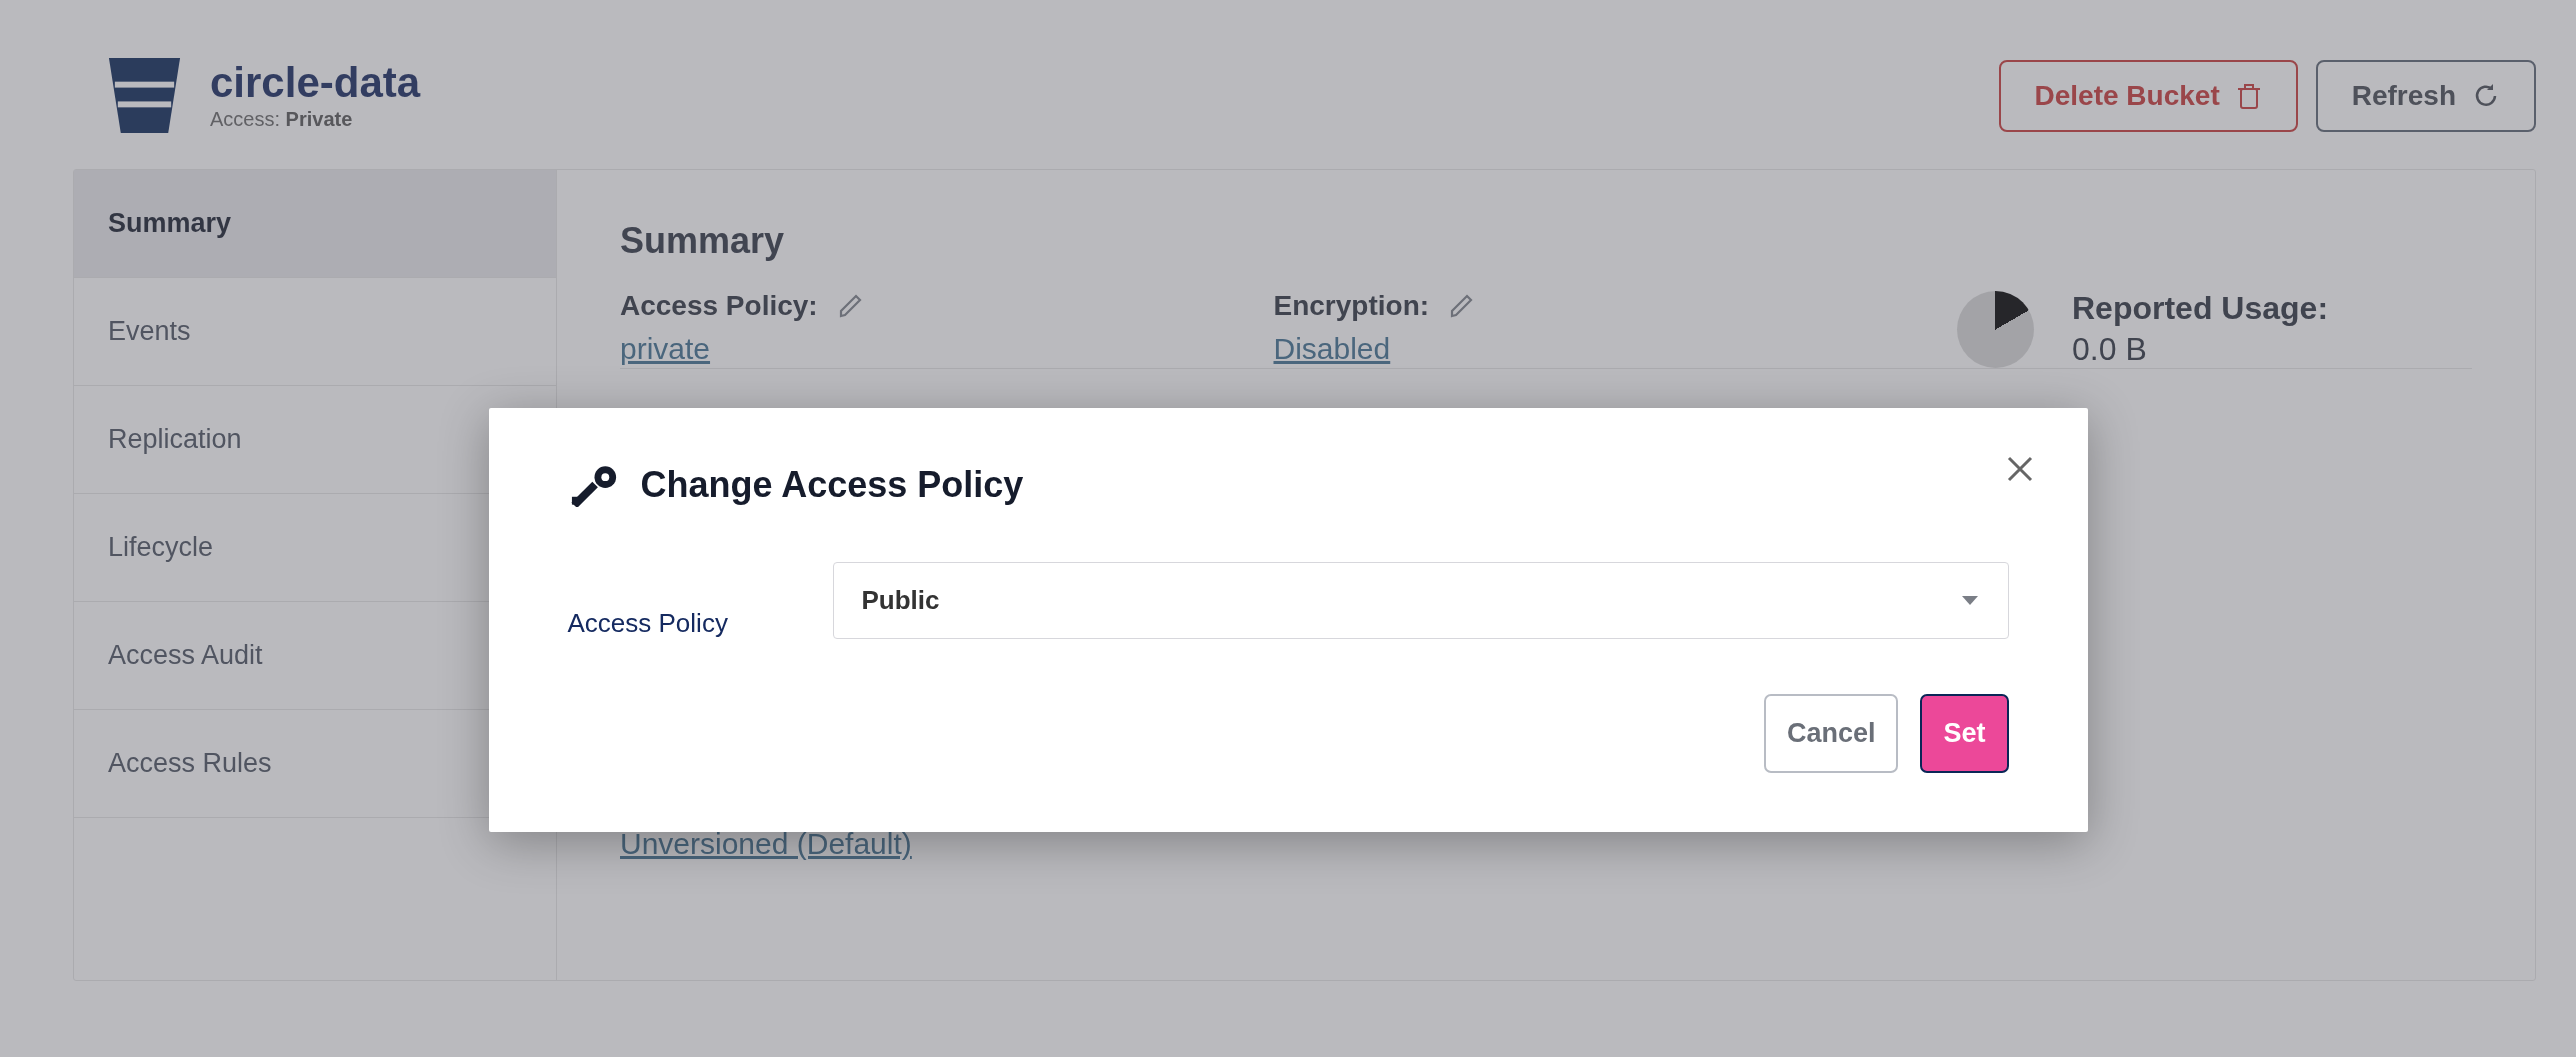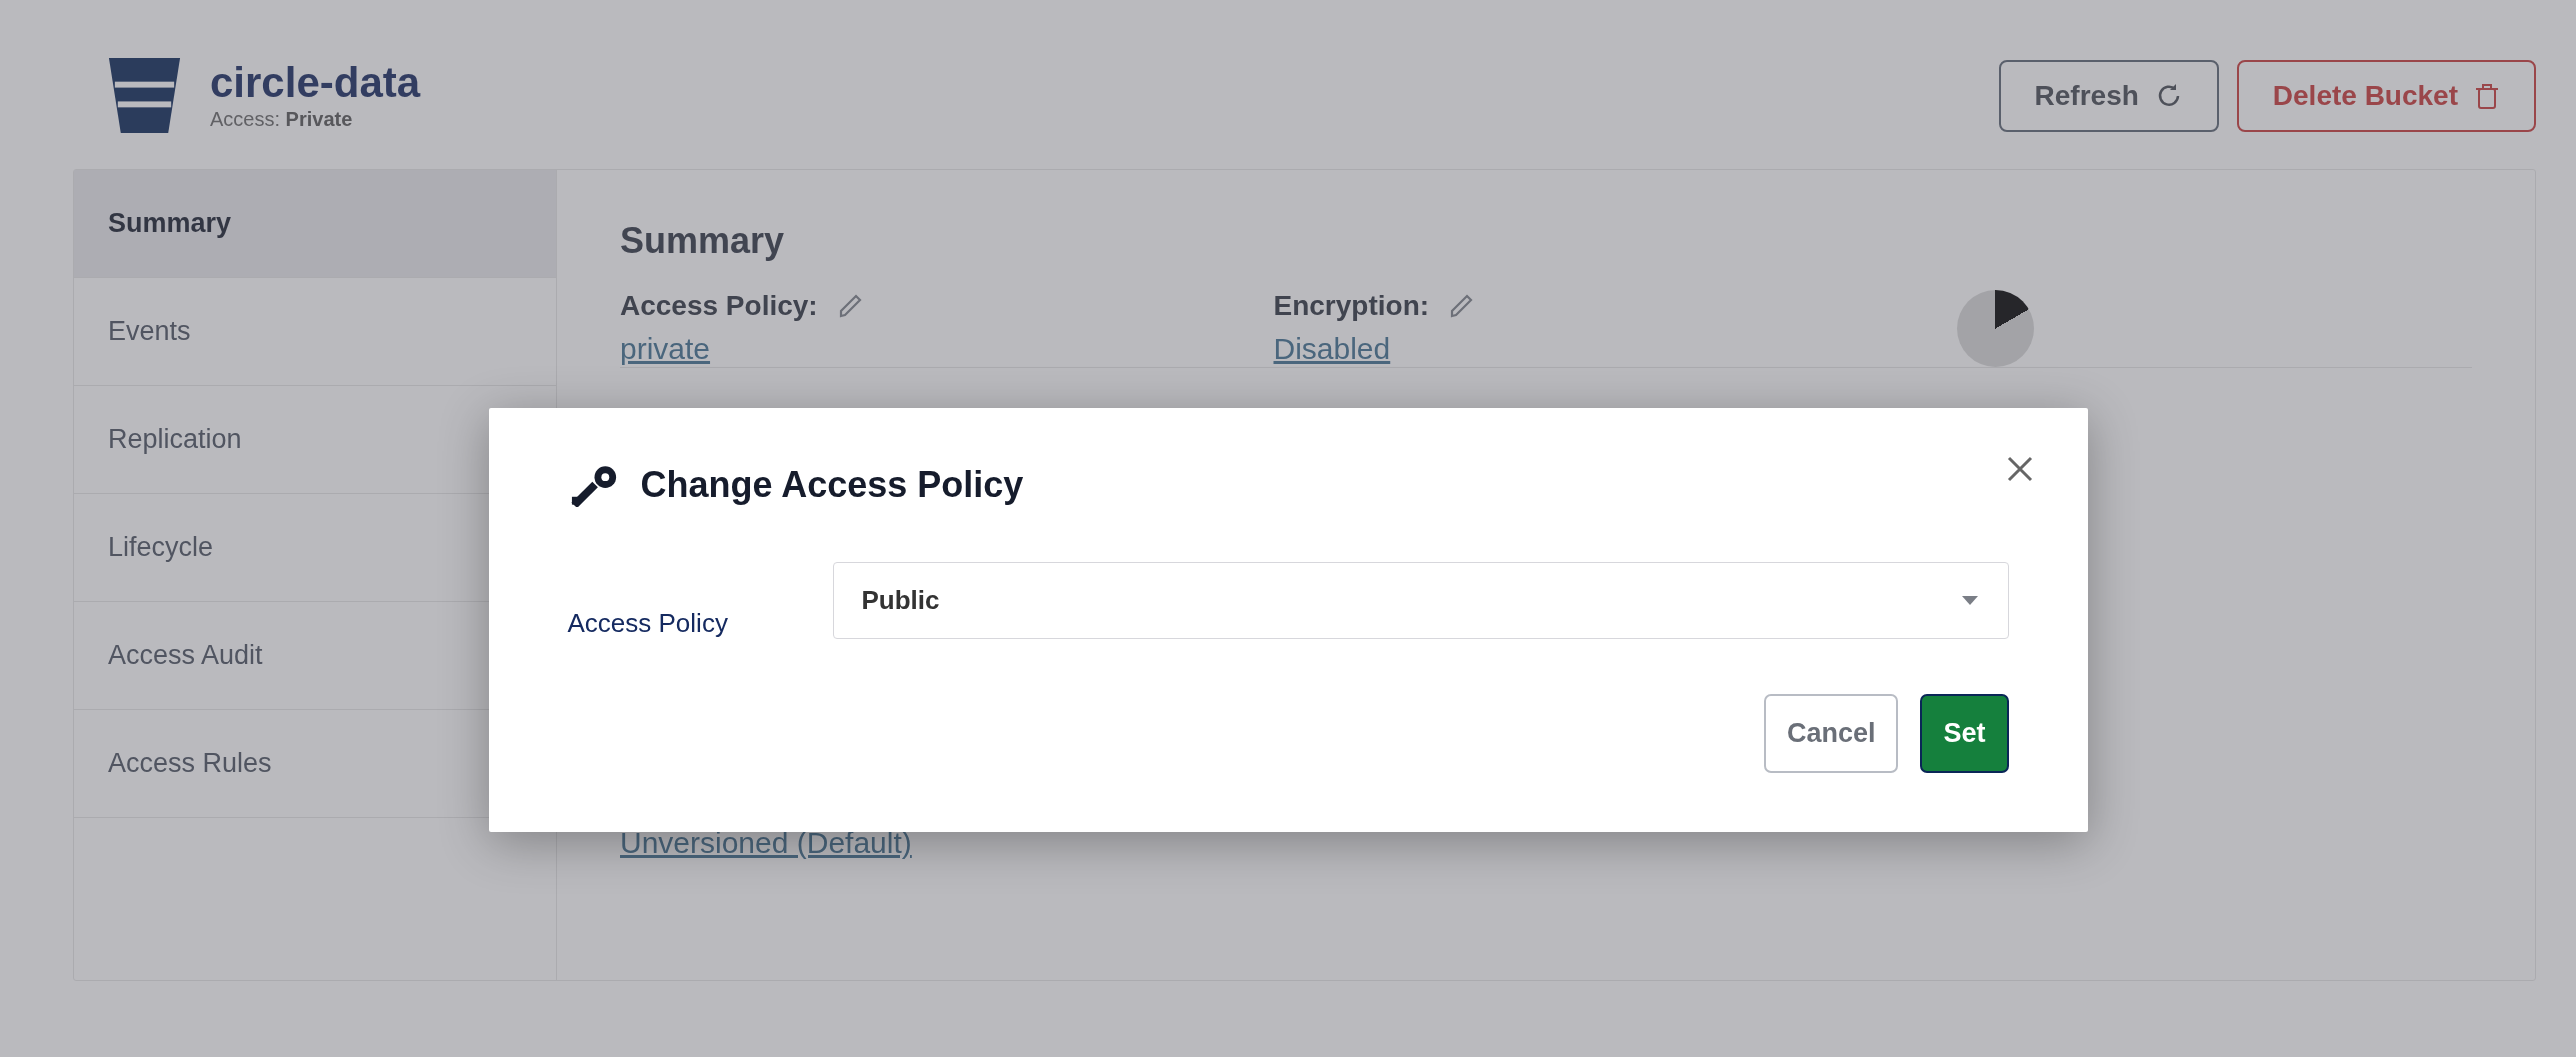--- a/index.html
+++ b/index.html
@@ -215,21 +215,21 @@
   }
   .mbtn {
     padding: 22px 21px;
     font-size: 27px;
     font-weight: 600;
     border-radius: 7px;
     cursor: pointer;
     border: 2px solid;
   }
   .mbtn-cancel { background: #fff; border-color: #b8bcc4; color: #6a6f78; }
-  .mbtn-primary { background: #15803d; border-color: #0a2657; color: #fff; }
+  .mbtn-primary { background: #ec4899; border-color: #0a2657; color: #fff; }
   svg { display: block; }
 </style>
 </head>
 <body>
 
 <div class="page-wrap">
 
   <div class="header">
     <div class="bucket-info">
       <div class="bucket-icon">
@@ -241,35 +241,35 @@
       </div>
       <div>
         <div class="bucket-title">circle-data</div>
         <div class="bucket-access">
           <span>Access:</span>
           <span class="strong">Private</span>
         </div>
       </div>
     </div>
     <div class="header-actions">
+      <button class="btn btn-danger">
+        <span>Delete Bucket</span>
+        <span>
+          <svg width="26" height="30" viewBox="0 0 26 30" fill="none" stroke="#c83737" stroke-width="2">
+            <rect x="5" y="8" width="16" height="19" rx="2"></rect>
+            <path d="M2 8 H24 M9 8 V4 H17 V8"></path>
+          </svg>
+        </span>
+      </button>
       <button class="btn btn-outline">
         <span>Refresh</span>
         <span>
           <svg width="28" height="28" viewBox="0 0 28 28" fill="none" stroke="#464a53" stroke-width="2.5">
             <path d="M23 14 A9 9 0 1 1 20 7"></path>
             <path d="M21 2 L21 8 L15 8" fill="#464a53" stroke="none"></path>
-          </svg>
-        </span>
-      </button>
-      <button class="btn btn-danger">
-        <span>Delete Bucket</span>
-        <span>
-          <svg width="26" height="30" viewBox="0 0 26 30" fill="none" stroke="#c83737" stroke-width="2">
-            <rect x="5" y="8" width="16" height="19" rx="2"></rect>
-            <path d="M2 8 H24 M9 8 V4 H17 V8"></path>
           </svg>
         </span>
       </button>
     </div>
   </div>
 
   <div class="content-card">
     <div class="side-tabs">
       <div class="side-tab active">Summary</div>
       <div class="side-tab">Events</div>
@@ -302,20 +302,24 @@
               <svg width="30" height="30" viewBox="0 0 30 30" fill="none" stroke="#7b8088" stroke-width="2.2">
                 <path d="M5 25 L9 24 L24 9 L20 5 L5 20 Z"></path>
               </svg>
             </span>
           </div>
           <span class="field-value">Disabled</span>
         </div>
 
         <div class="usage-block">
           <div class="pie"></div>
+          <div>
+            <div class="usage-label">Reported Usage:</div>
+            <div class="usage-value">0.0 B</div>
+          </div>
         </div>
       </div>
 
       <div class="versioning">
         <div class="field-label-row">
           <span class="field-label">Current Status:</span>
           <span>
             <svg width="30" height="30" viewBox="0 0 30 30" fill="none" stroke="#7b8088" stroke-width="2.2">
               <path d="M5 25 L9 24 L24 9 L20 5 L5 20 Z"></path>
             </svg>

